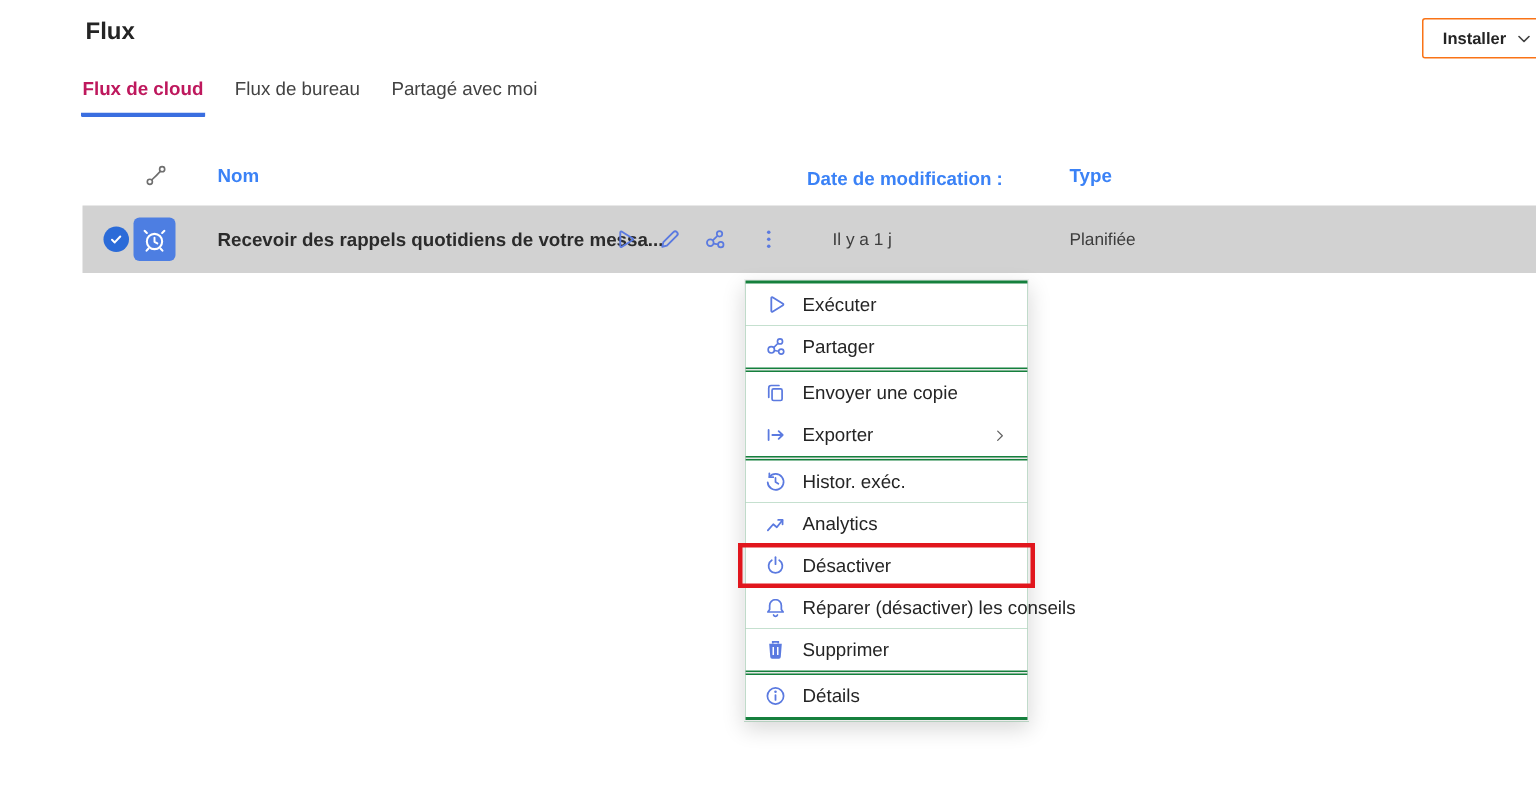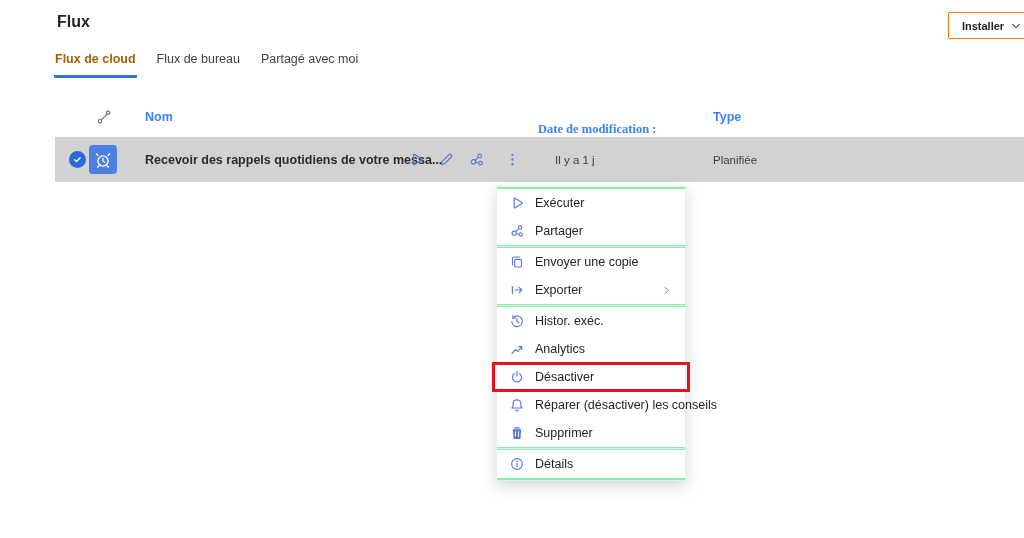--- a/index.html
+++ b/index.html
@@ -12,26 +12,26 @@
   .page-title { position:absolute; left:27px; top:13px; font-size:16px; font-weight:bold; color:#242424; }
   .install-btn {
     position:absolute; right:19px; top:12px; height:27px; min-width:87px;
     display:flex; align-items:center; justify-content:center; gap:7px;
     background:#fff; border:1px solid #f97316; border-radius:2px;
     font-size:11px; font-weight:bold; color:#242424; cursor:pointer; padding:0 11px;
   }
   
   .tabs { position:absolute; left:24px; top:48px; display:flex; gap:19px; }
   .tab { font-size:12.5px; color:#424242; padding:4px 1px 9px 1px; cursor:pointer; border-bottom:3px solid transparent; border-radius:0 0 1px 1px; }
-  .tab.active { font-weight:bold; color:#a16207; border-bottom-color:#3a6ee0; }
+  .tab.active { font-weight:bold; color:#be185d; border-bottom-color:#3a6ee0; }
   
   .thead { position:absolute; left:25px; right:18px; top:100px; height:37px; font-size:12.5px; font-weight:bold; color:#3b82f6; }
   .th-flow-icon { position:absolute; left:41px; top:9px; width:16px; height:16px; }
   .th-nom { position:absolute; left:90px; top:10px; }
-  .th-date { position:absolute; left:483px; top:22px;font-family:Liberation Serif, serif; }
+  .th-date { position:absolute; left:483px; top:12px; }
   .th-type { position:absolute; left:658px; top:10px; }
   
   .row {
     position:absolute; left:25px; top:137px; width:981px; height:45px;
     background:#d2d2d2; cursor:pointer;
   }
   .row-check {
     position:absolute; left:14px; top:14px; width:17px; height:17px; border-radius:50%;
     background:#2b6bd8; display:flex; align-items:center; justify-content:center;
   }
@@ -46,21 +46,21 @@
   .row-action { position:absolute; top:14px; width:17px; height:17px; cursor:pointer; }
   .ra-run   { left:353px; }
   .ra-edit  { left:383px; }
   .ra-share { left:413px; }
   .ra-more  { left:449px; }
   .row-date { position:absolute; left:500px; top:0; height:45px; display:flex; align-items:center; font-size:11.5px; color:#3d3d3d; }
   .row-type { position:absolute; left:658px; top:0; height:45px; display:flex; align-items:center; font-size:11.5px; color:#3d3d3d; }
   
   .menu {
     position:absolute; left:466px; top:186px; width:190px;
-    background:#86efac; border:1px solid #ededed; box-shadow:0 5px 14px rgba(0,0,0,0.16);
+    background:#15803d; border:1px solid #ededed; box-shadow:0 5px 14px rgba(0,0,0,0.16);
     padding:2px 0; z-index:10;
   }
   .menu-item {
     position:relative; height:28px; display:flex; align-items:center; gap:10px;
     padding:0 12px; font-size:12.5px; color:#242424; cursor:pointer; background:#fff;
   }
   .mi-icon { width:16px; height:16px; flex:0 0 16px; display:flex; align-items:center; justify-content:center; }
   .mi-label { white-space:nowrap; }
   .mi-chevron { margin-left:auto; width:12px; height:12px; display:flex; align-items:center; }
   .menu-divider { height:1px; background:#e6e6e6; margin:1px 0; }

